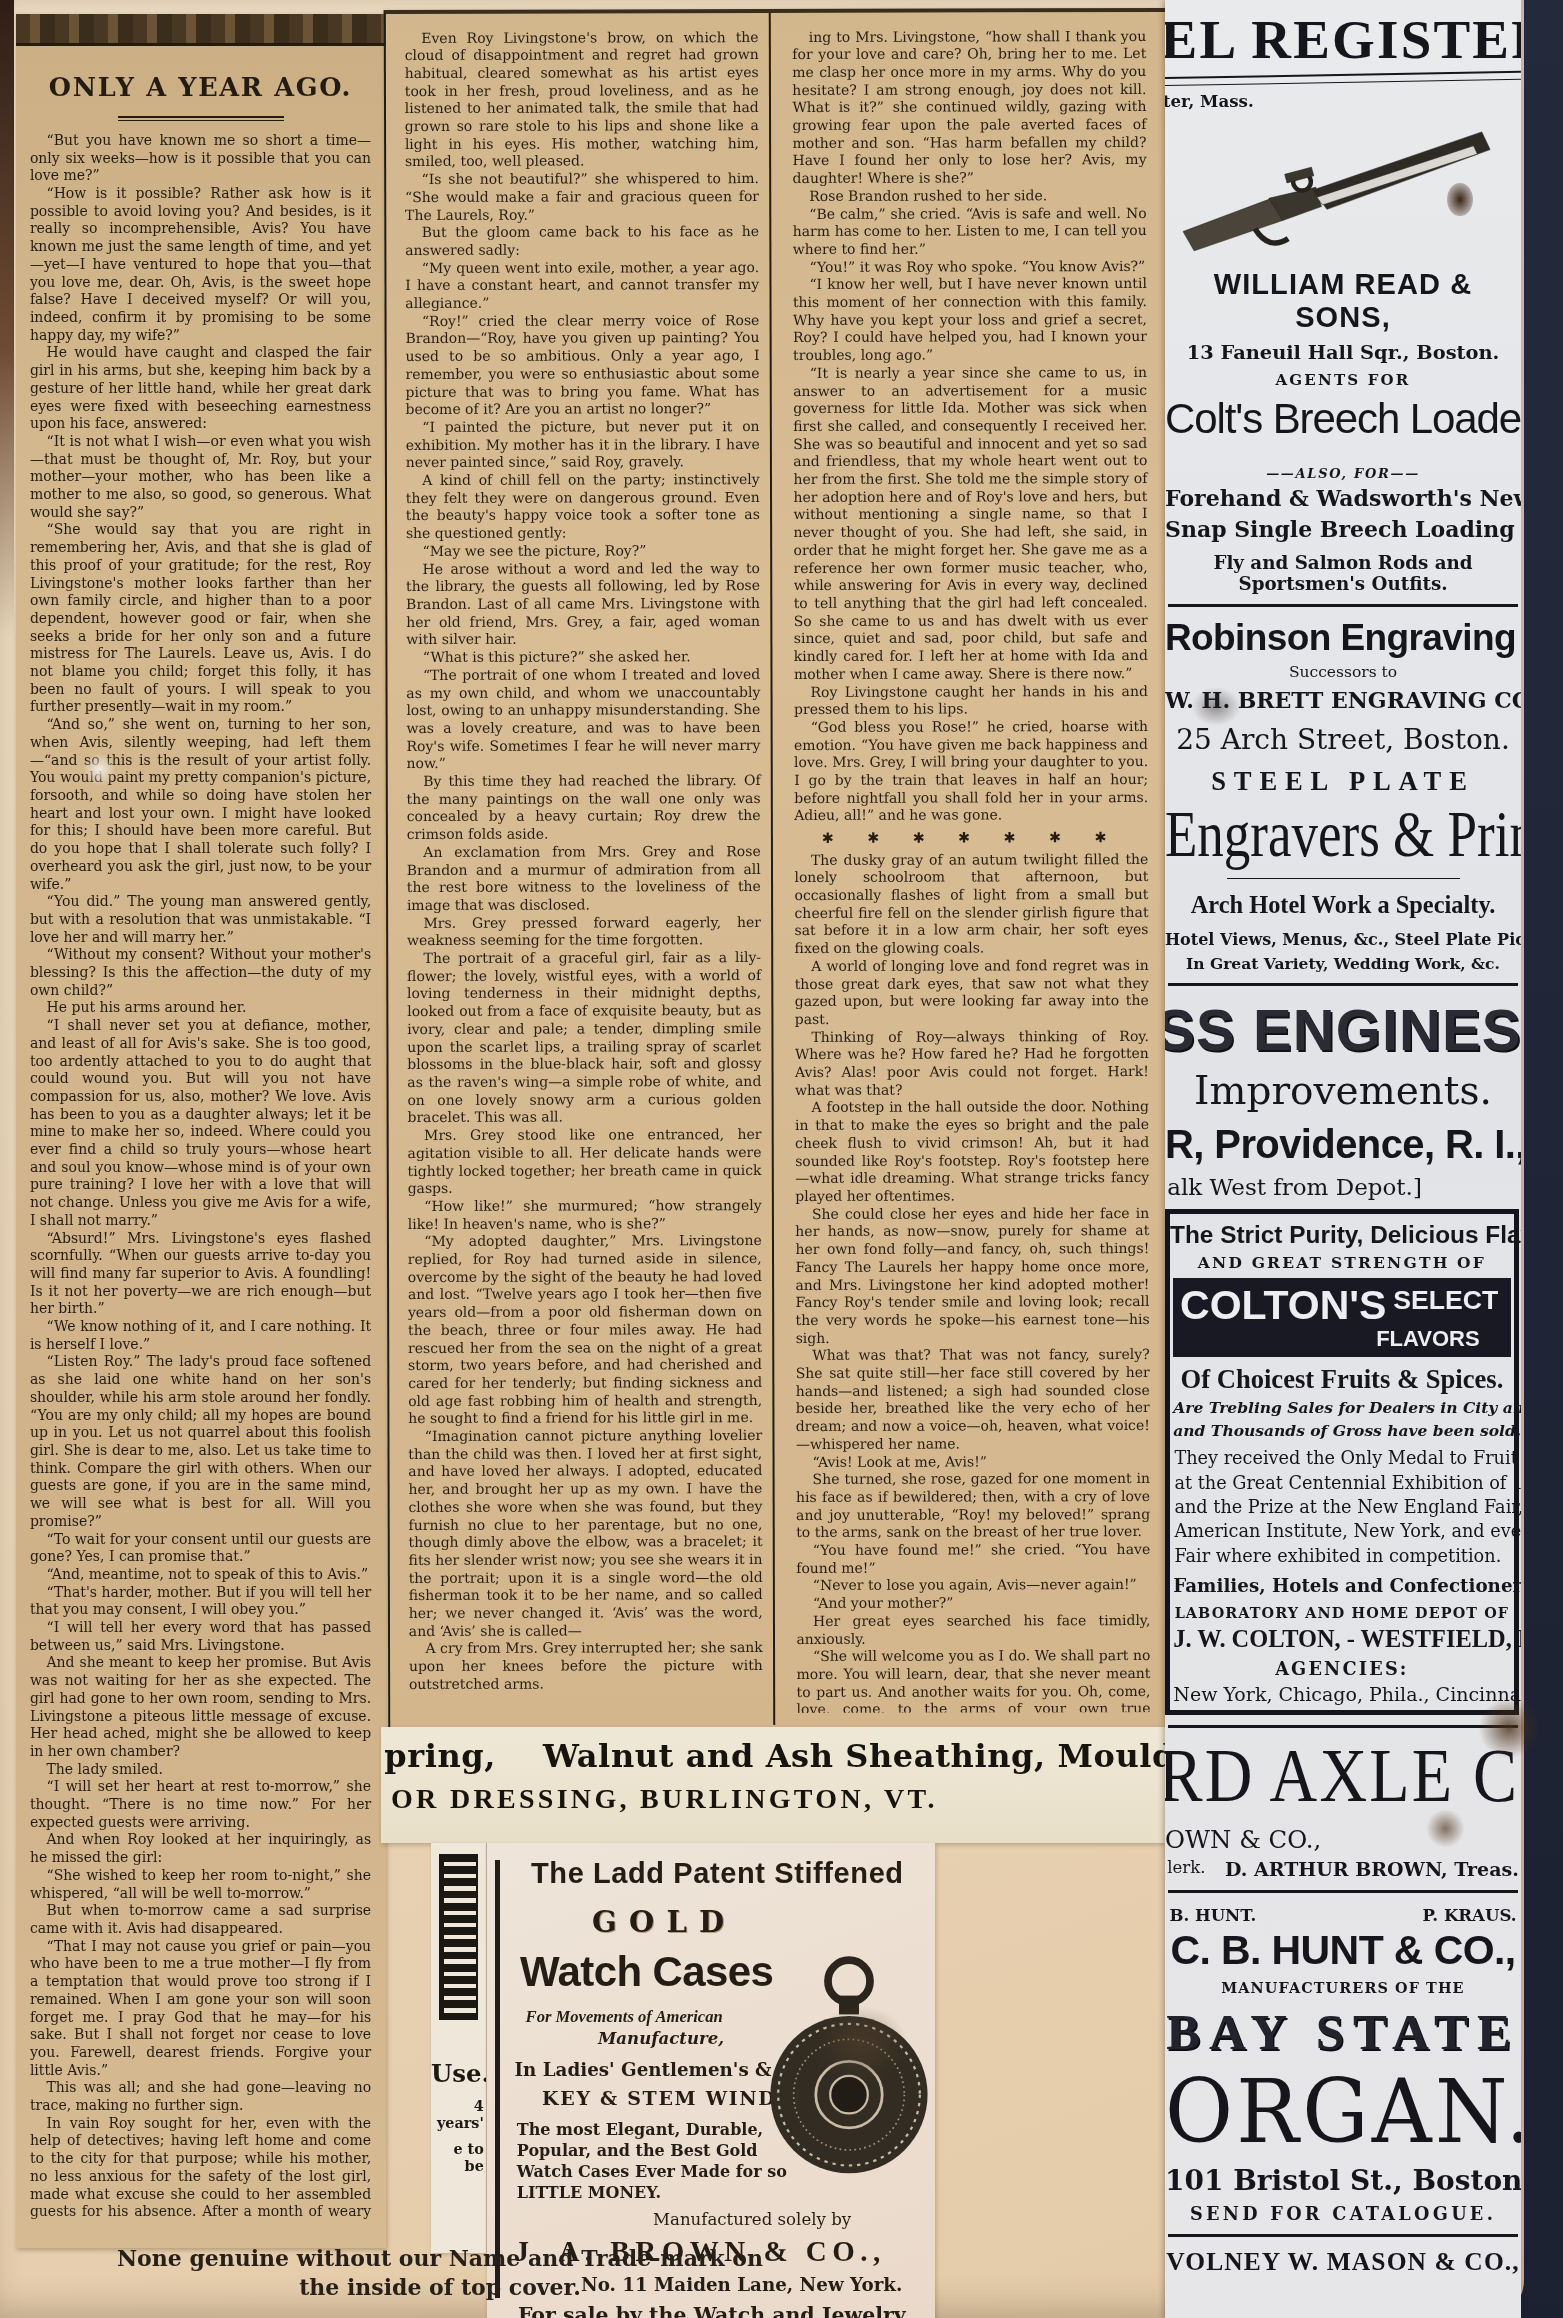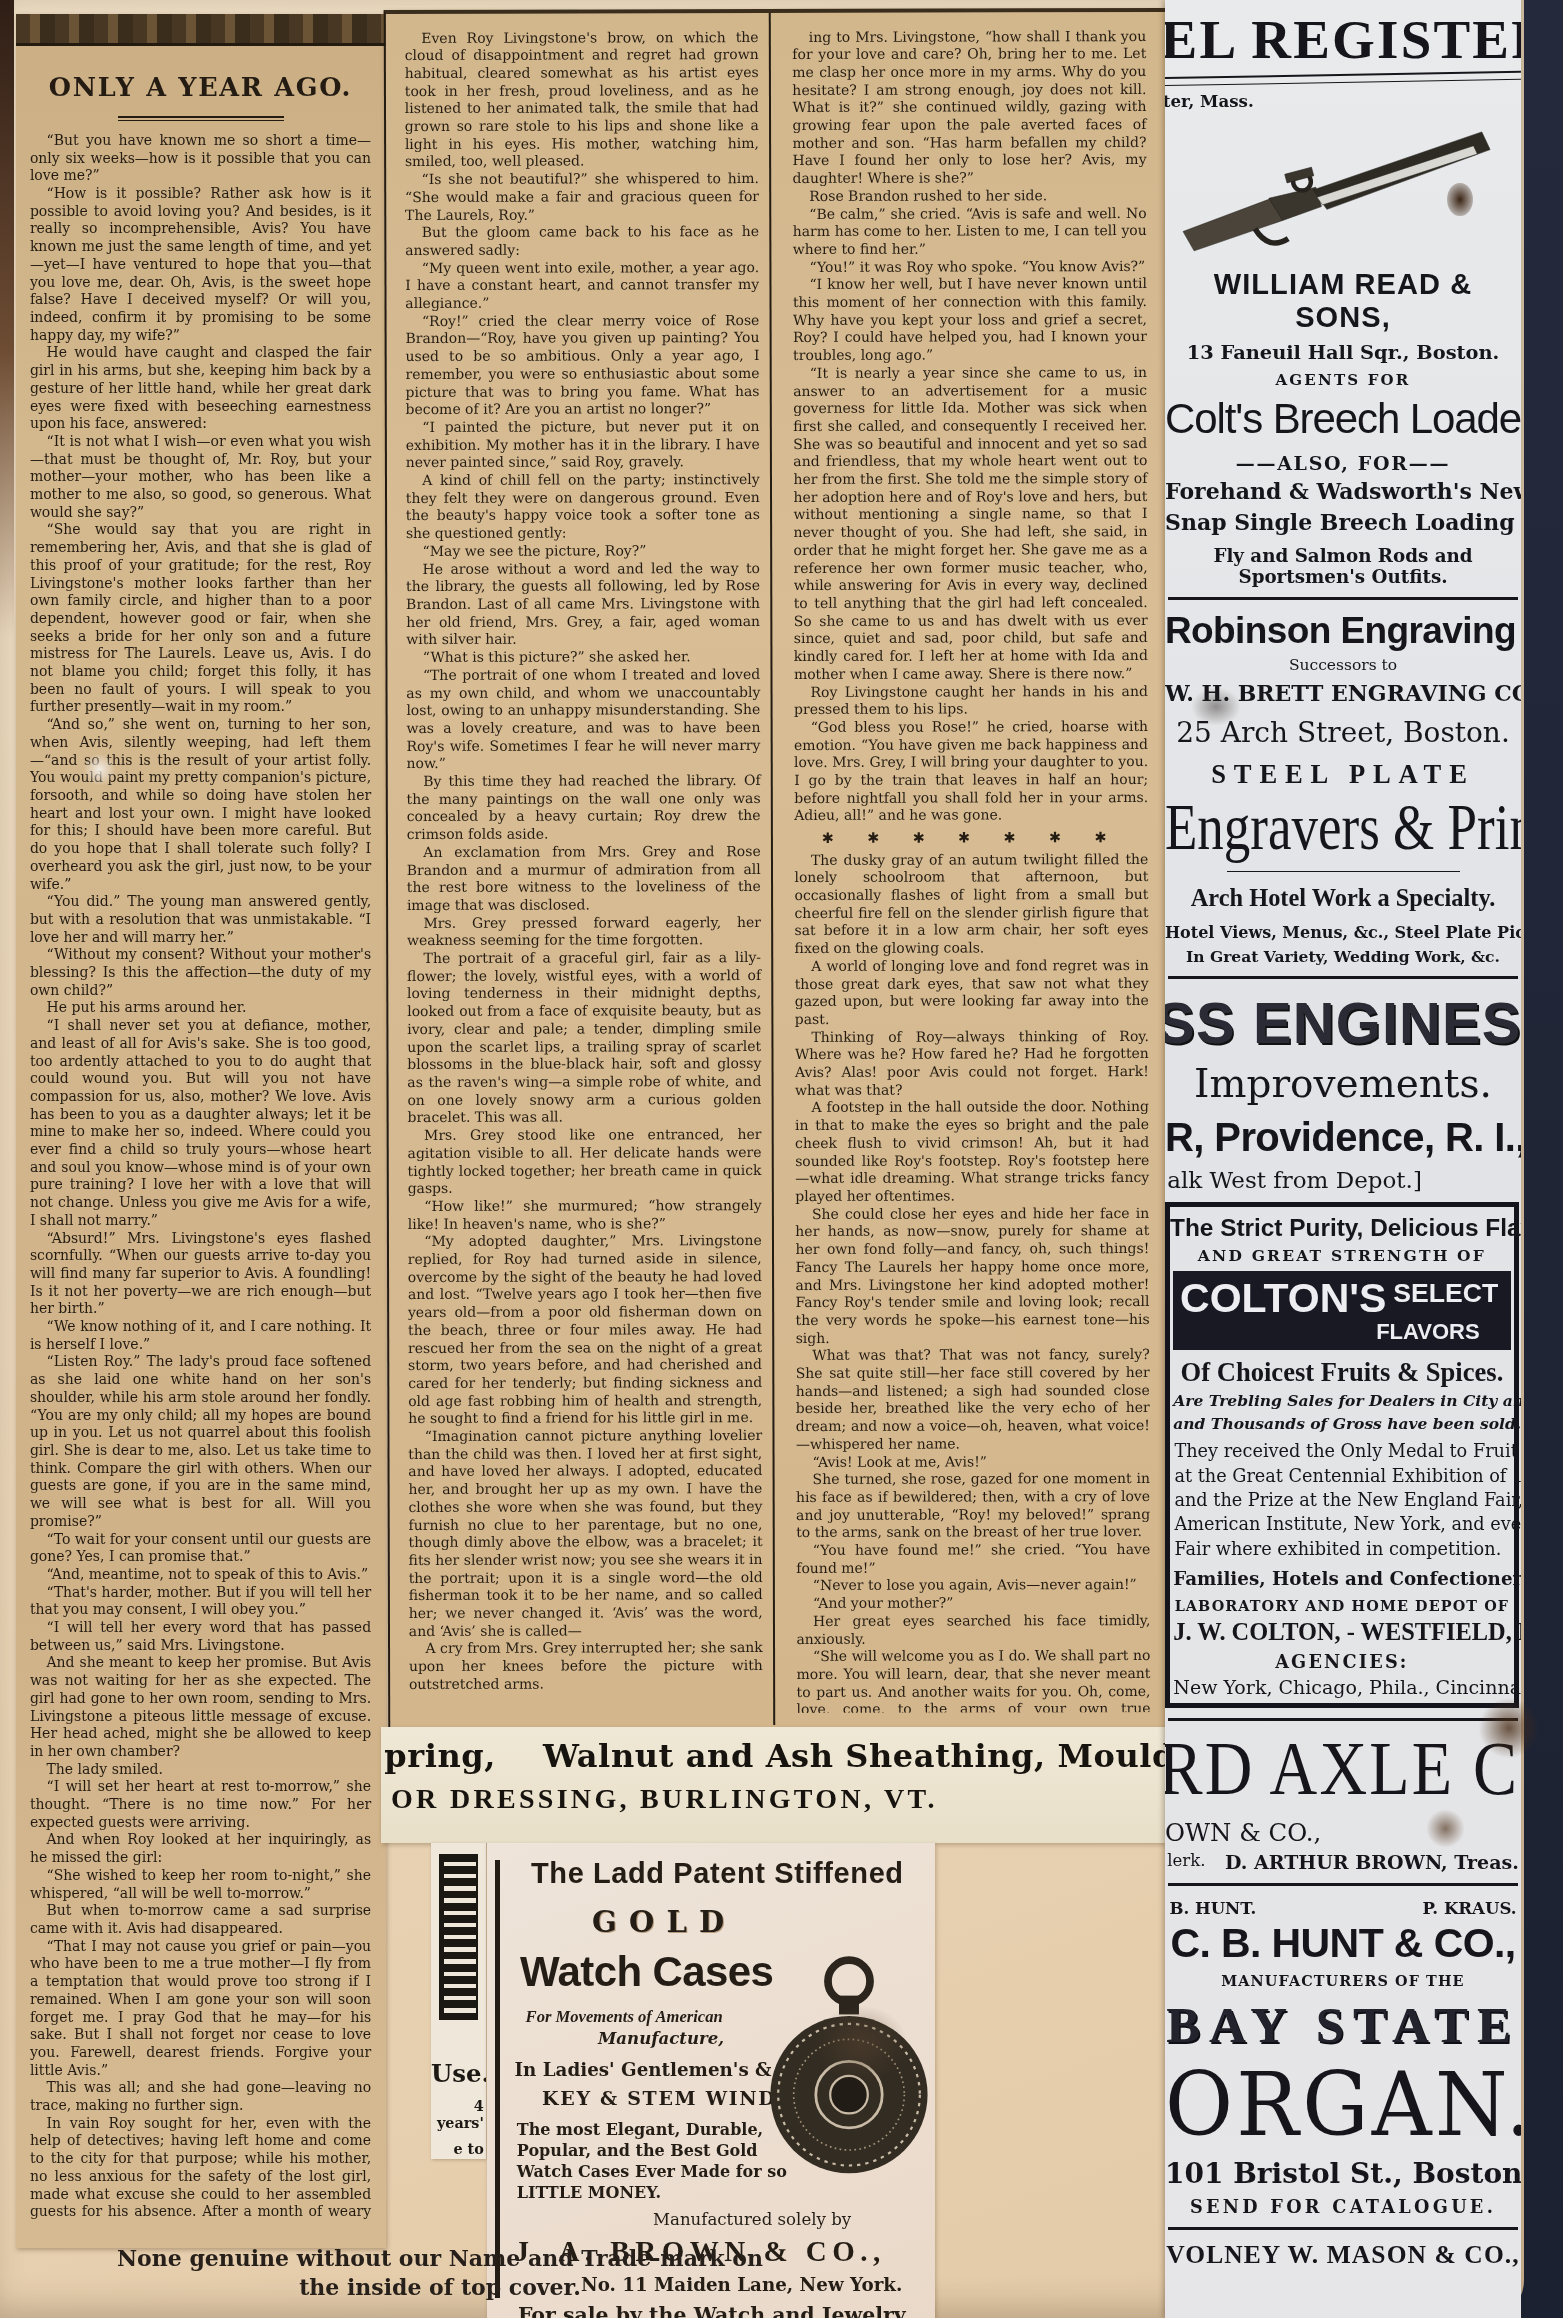--- a/index.html
+++ b/index.html
@@ -33,21 +33,21 @@
   .col2{left:4.4px;}
   .col3{left:392px;}
   .colrule{position:absolute;left:383px;top:0;width:2.2px;height:1712px;background:#241c12;}
   
   .strip{position:absolute;left:381px;top:1727px;width:784px;height:116px;
      background:linear-gradient(180deg,#efe8d6,#e8dfc8);box-shadow:1.1px 1.7px 4.4px rgba(80,55,25,.3);
      color:#17130e;overflow:hidden;}
   .strip-l1{white-space:pre;font-weight:bold;font-size:32px;margin:10px 0 0 3.3px;letter-spacing:0.6px;}
   .strip-l2{font-weight:bold;font-size:28px;margin:7.8px 0 0 10px;letter-spacing:3.3px;font-family:"Liberation Serif",serif;}
   
-  .frag{position:absolute;left:431px;top:1843px;width:55px;height:316px;
+  .frag{position:absolute;left:431px;top:1843px;width:55px;height:410px;
      background:#efe7da;color:#1c1813;overflow:hidden;box-shadow:1.1px 1.1px 3.3px rgba(80,55,25,.3);}
   .frag-ornament{margin:11px auto 0 auto;width:32px;height:166px;
      background:repeating-linear-gradient(180deg,#1b1713 0 7.8px,#efe7da 7.8px 12.2px);
      border-left:5.5px solid #1b1713;border-right:2.2px solid #1b1713;}
   .frag-use{font-weight:bold;font-size:24.4px;text-align:right;margin:39px 2.2px 0 0;}
   .frag-small{font-weight:bold;font-size:14.4px;text-align:right;margin:8.9px 2.2px 0 0;}
   
   .ladd{position:absolute;left:487px;top:1843px;width:448px;height:475px;
      background:linear-gradient(160deg,#eee4d9,#ead9c9);color:#241d15;overflow:hidden;
      box-shadow:1.1px 1.7px 4.4px rgba(80,55,25,.3);}
@@ -75,21 +75,21 @@
      color:#16151b;overflow:hidden;box-shadow:-2.2px 0 5.5px rgba(60,45,25,.35);}
   .masthead{font-family:"Liberation Serif",serif;font-weight:bold;font-size:55px;letter-spacing:2.2px;margin:7.8px 0 0 -4.4px;white-space:nowrap;}
   .mast-rules{border-top:2.8px solid #16151b;border-bottom:1.7px solid #16151b;height:5.5px;margin:3.3px 0 0 -4.4px;transform:rotate(-1deg);}
   .mast-place{font-weight:bold;font-size:16.6px;margin:8.9px 0 0 -2.2px;}
   .adrule{border-top:3.9px solid #16151b;margin:10px 3.3px;}
   .ad{text-align:center;}
   .read-name{font-family:"Liberation Sans",sans-serif;font-weight:bold;font-size:29px;letter-spacing:1.1px;margin-top:3.3px;}
   .read-addr{font-weight:bold;font-size:19.4px;margin-top:6.6px;}
   .read-agents{font-weight:bold;font-size:15px;letter-spacing:2.2px;margin-top:7.8px;}
   .read-product{font-size:42px;margin-top:5.5px;white-space:nowrap;font-family:"Liberation Sans",sans-serif;letter-spacing:-1.1px;}
-  .read-also{font-weight:bold;font-size:19px;letter-spacing:1.7px;margin-top:9px;}
+  .read-also{font-weight:bold;font-size:13px;letter-spacing:1.7px;margin-top:23px;font-style:italic;}
   .read-b{font-weight:bold;font-size:22px;margin-top:4.4px;white-space:nowrap;}
   .read-rods{font-weight:bold;font-size:18.3px;margin-top:10px;}
   .rob-name{font-family:"Liberation Sans",sans-serif;font-weight:bold;font-size:37px;letter-spacing:-0.6px;margin-top:5.5px;white-space:nowrap;}
   .rob-succ{font-size:15.5px;margin-top:4.4px;}
   .rob-brett{font-weight:bold;font-size:22px;margin-top:5.5px;white-space:nowrap;}
   .rob-addr{font-size:28px;margin-top:10px;white-space:nowrap;}
   .rob-steel{font-weight:bold;font-size:26.6px;letter-spacing:7.8px;margin-top:10px;font-family:"Liberation Serif",serif;}
   .rob-eng{font-size:53px;margin-top:6.6px;white-space:nowrap;transform:scaleY(1.25);font-family:"Liberation Serif",serif;}
   .rob-orn{width:233px;margin:14.4px auto 0 auto;border-top:1.7px solid #16151b;position:relative;}
   .rob-spec{font-weight:bold;font-size:24.4px;margin-top:12.2px;white-space:nowrap;font-family:"Liberation Serif",serif;}

